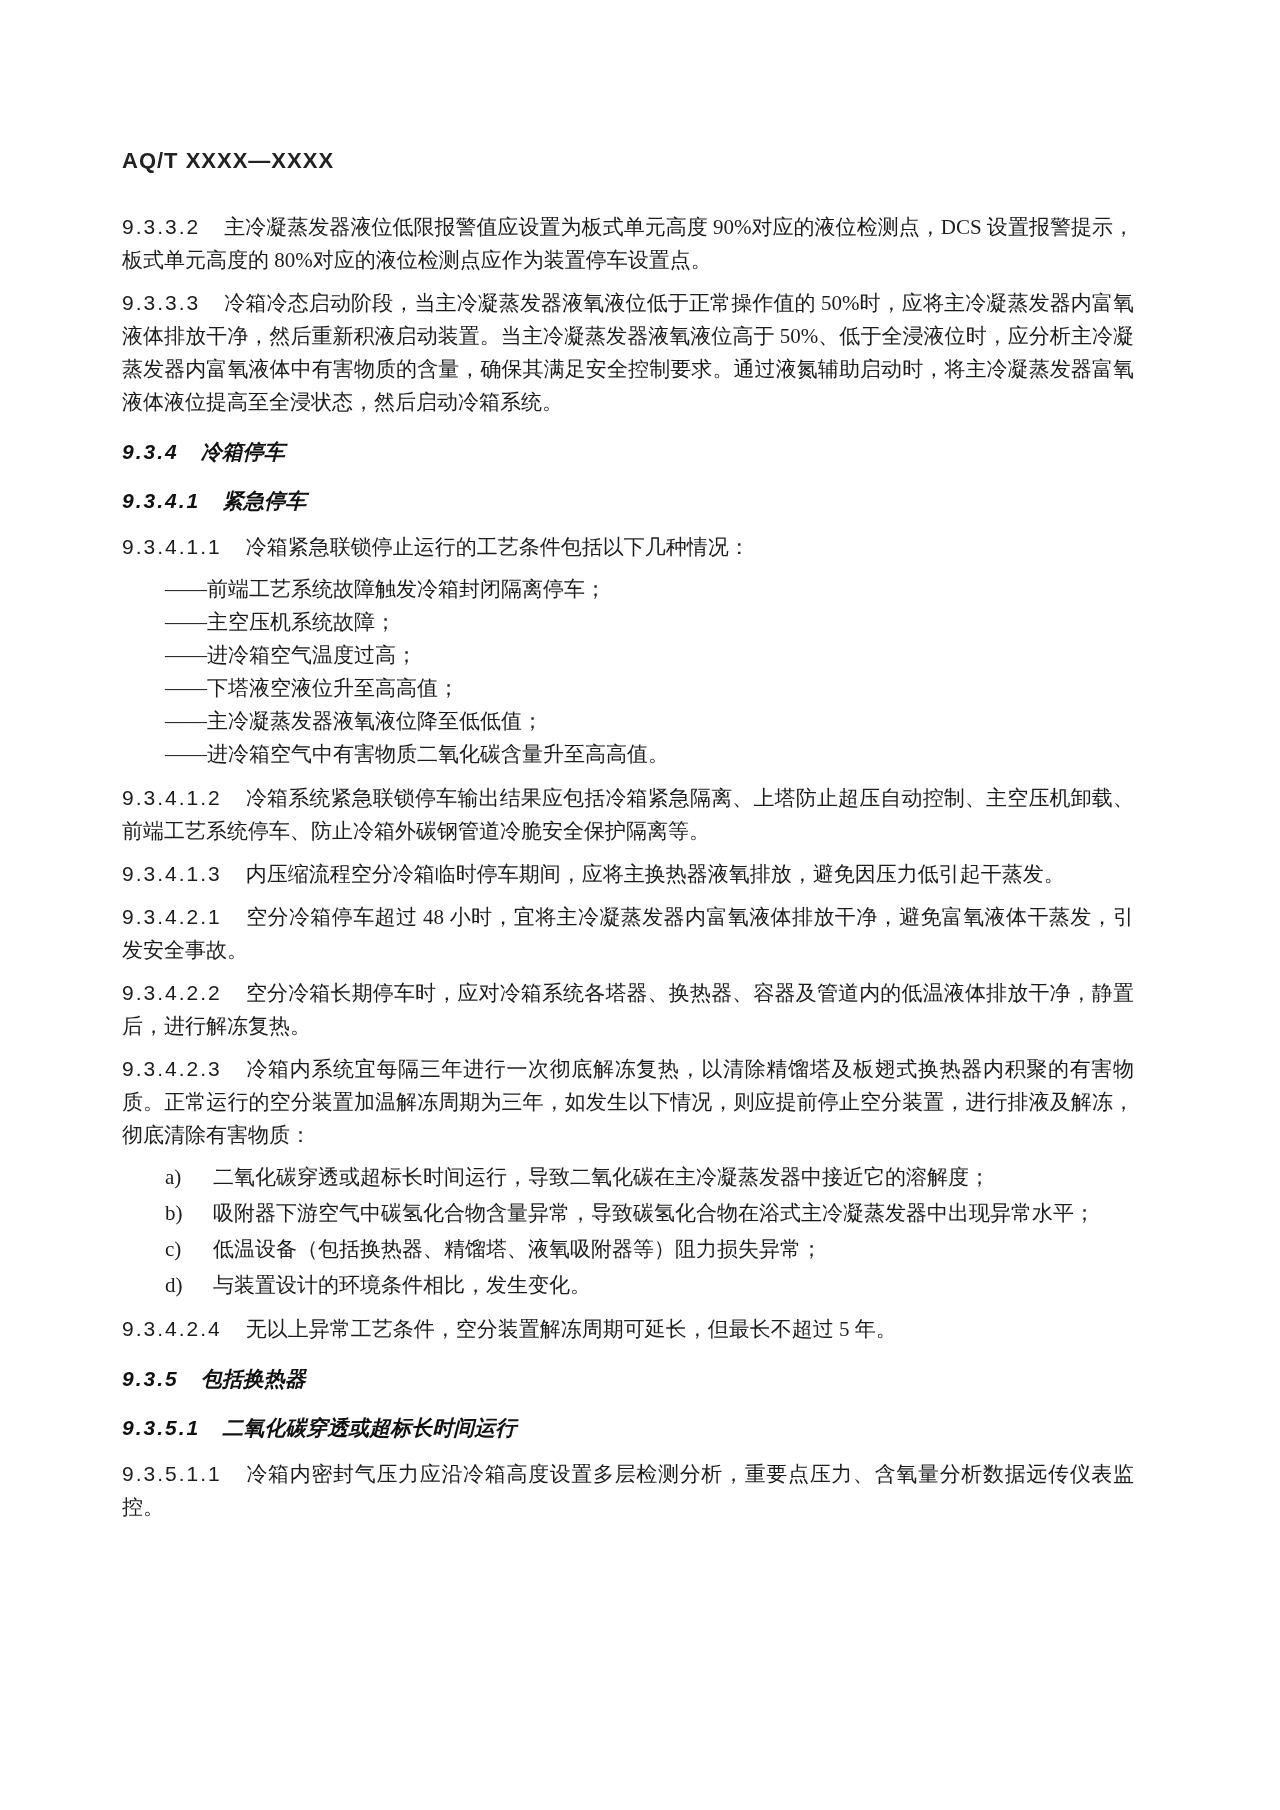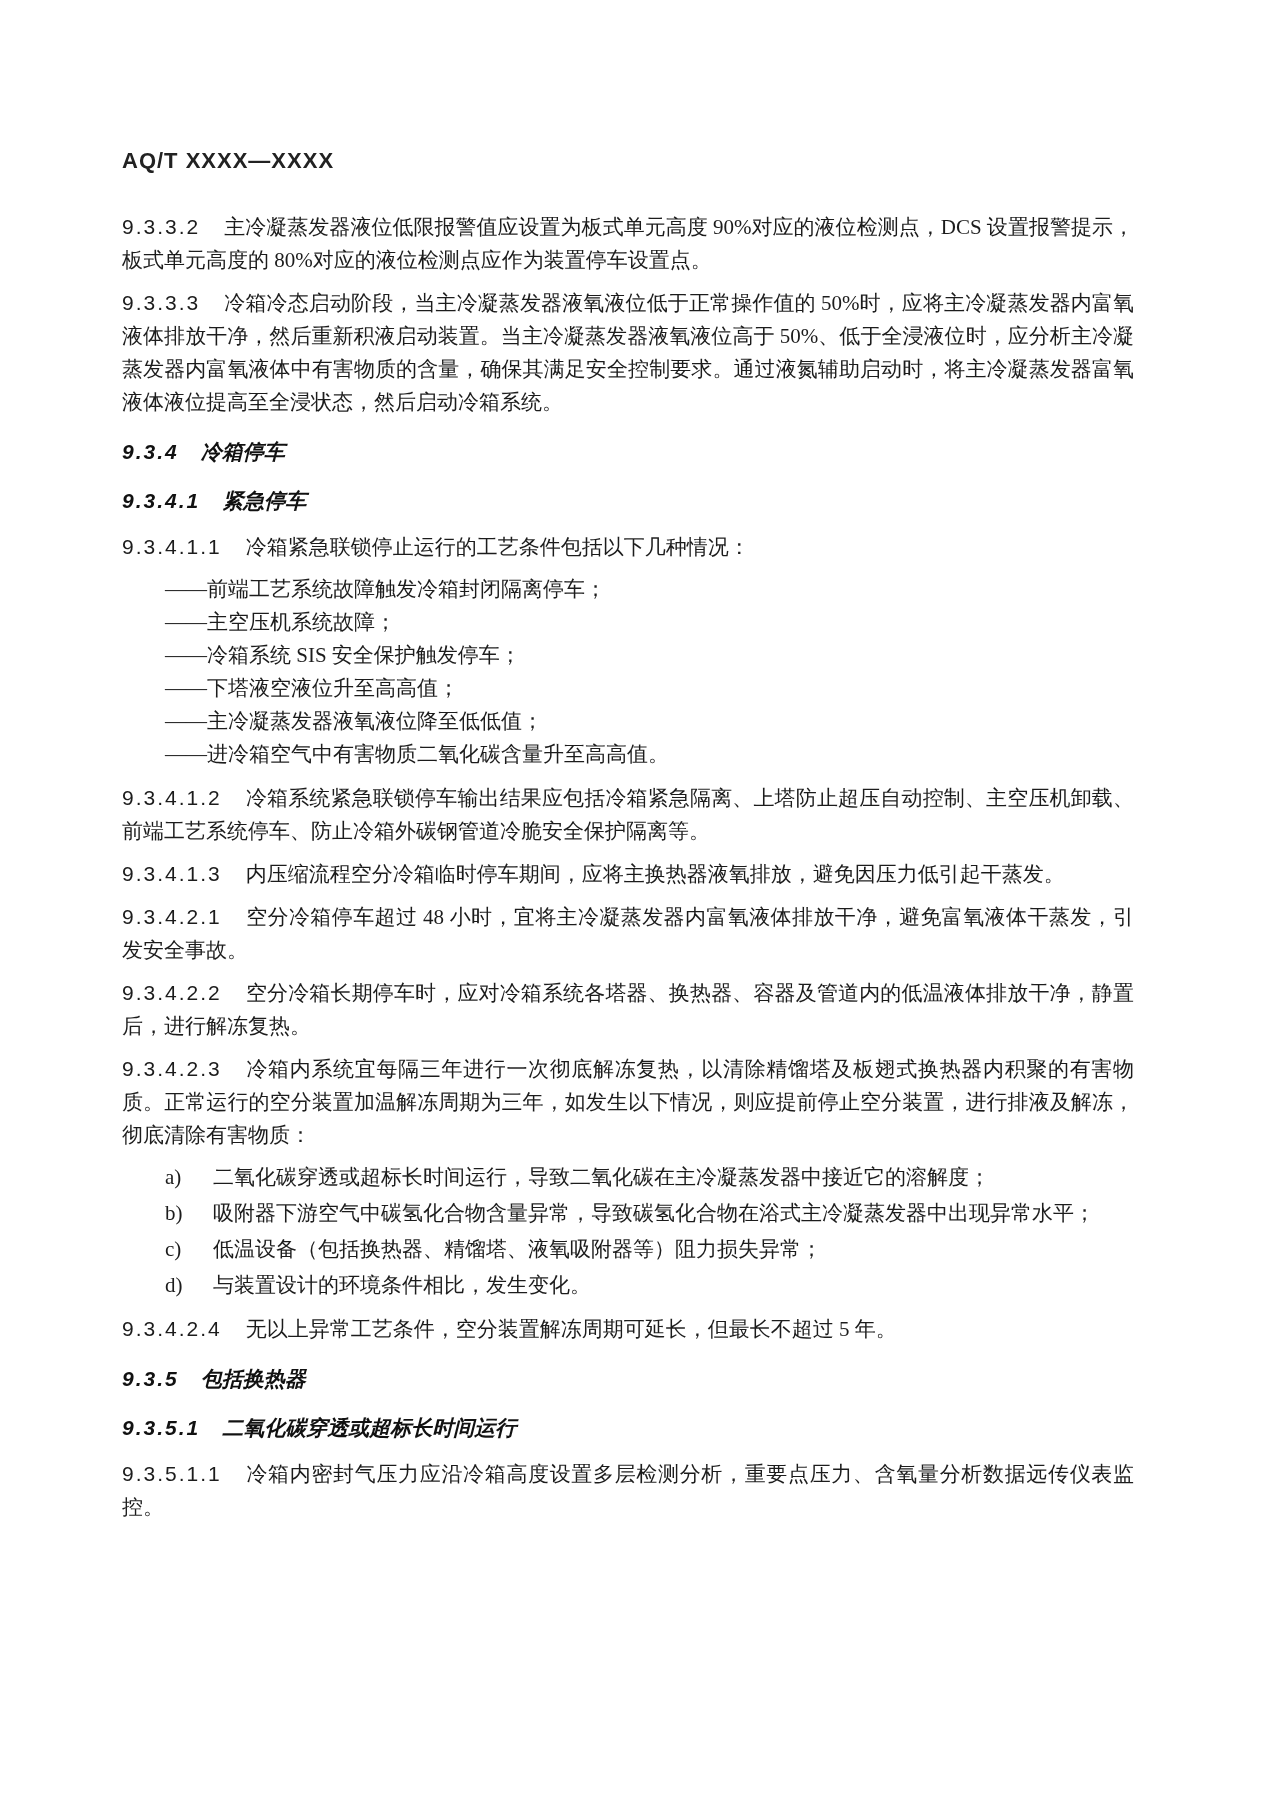--- a/index.html
+++ b/index.html
@@ -124,21 +124,21 @@
       <span class="num">9.3.4.1</span><span>紧急停车</span>
     </h3>
 
     <p class="clause">
       <span class="num">9.3.4.1.1</span><span>冷箱紧急联锁停止运行的工艺条件包括以下几种情况：</span>
     </p>
 
     <ul class="dash-list">
       <li>——前端工艺系统故障触发冷箱封闭隔离停车；</li>
       <li>——主空压机系统故障；</li>
-      <li>——冷箱系统 SIS 安全保护触发停车；</li>
+      <li>——进冷箱空气温度过高；</li>
       <li>——下塔液空液位升至高高值；</li>
       <li>——主冷凝蒸发器液氧液位降至低低值；</li>
       <li>——进冷箱空气中有害物质二氧化碳含量升至高高值。</li>
     </ul>
 
     <p class="clause">
       <span class="num">9.3.4.1.2</span><span>冷箱系统紧急联锁停车输出结果应包括冷箱紧急隔离、上塔防止超压自动控制、主空压机卸载、前端工艺系统停车、防止冷箱外碳钢管道冷脆安全保护隔离等。</span>
     </p>
 
     <p class="clause">

